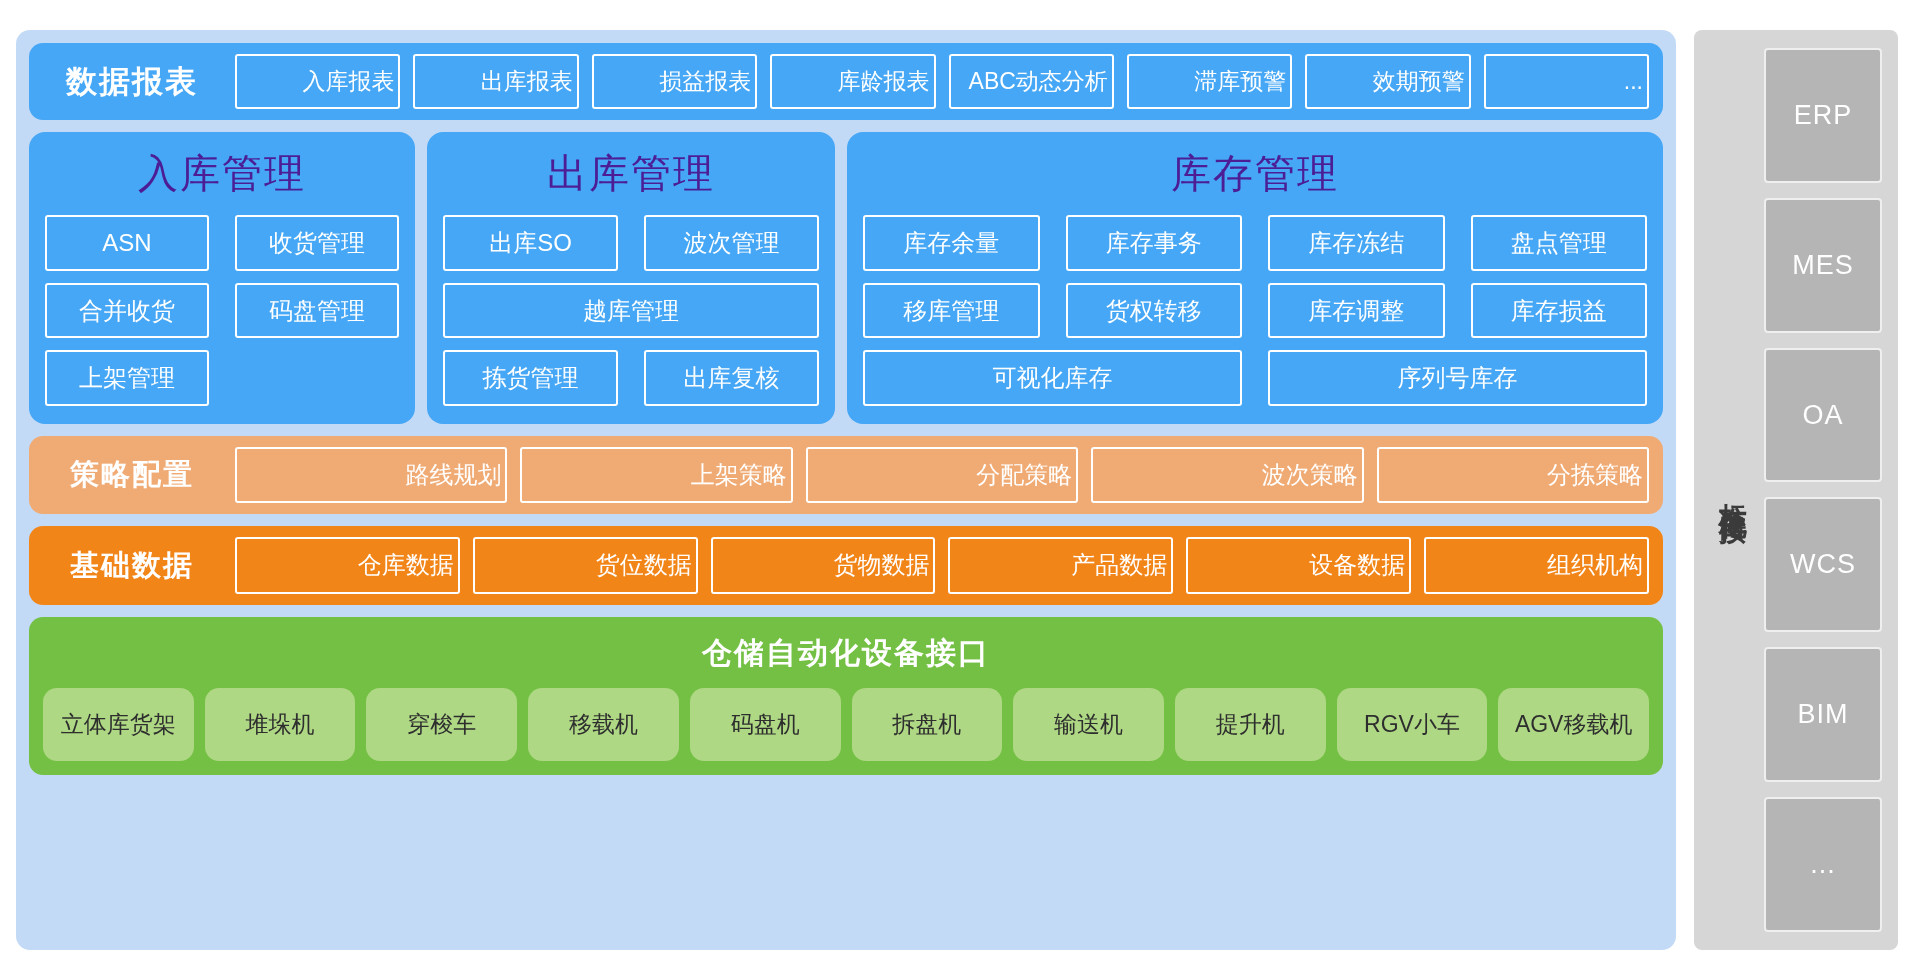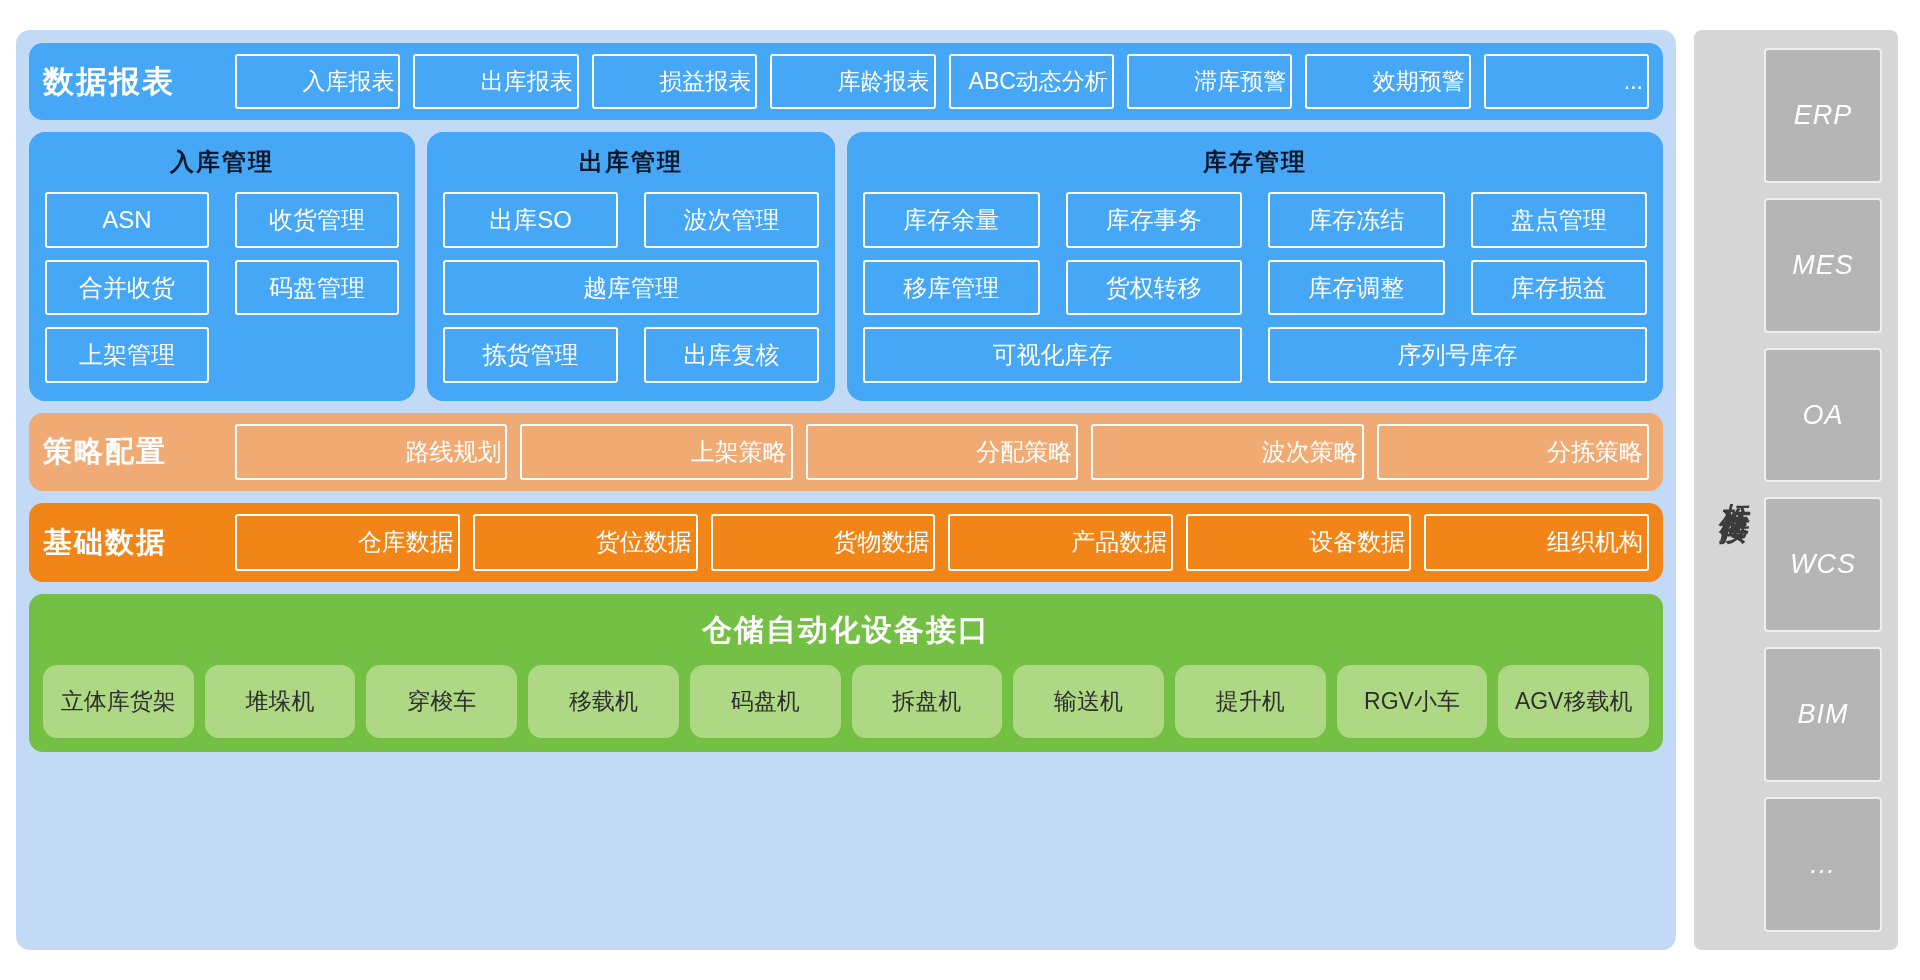--- a/index.html
+++ b/index.html
@@ -37,21 +37,21 @@
     padding: 11px 14px;
     gap: 14px;
   }
   .band-title {
     color: #ffffff;
     font-weight: 700;
     font-size: 29px;
     letter-spacing: 2px;
     white-space: nowrap;
     flex: 0 0 auto;
-    text-align: left;
+    text-align: center;
   }
   .chips {
     display: flex;
     flex: 1 1 auto;
     gap: 13px;
   }
   .chip {
     flex: 1 1 0;
     border: 2px solid #ffffff;
     border-radius: 3px;
@@ -77,23 +77,23 @@
     background: #45a7f5;
     border-radius: 16px;
     padding: 14px 16px 18px 16px;
     display: flex;
     flex-direction: column;
   }
   .module.inbound  { flex: 0 0 386px; }
   .module.outbound { flex: 0 0 408px; }
   .module.stock    { flex: 1 1 auto; }
   .module-title {
-    color: #0f172a;
-    font-weight: 700;
-    font-size: 24px;
+    color: #4c1d95;
+    font-weight: 400;
+    font-size: 40px;
     letter-spacing: 2px;
     text-align: center;
     margin-bottom: 14px;
   }
   .module-grid {
     display: flex;
     flex-direction: column;
     gap: 12px;
     flex: 1 1 auto;
   }
@@ -161,21 +161,20 @@
 
   
   .iface-panel {
     flex: 0 0 204px;
     background: #d6d6d6;
     border-radius: 8px;
     display: flex;
     align-items: stretch;
     padding: 18px 16px;
     gap: 10px;
-    font-style: italic;
   }
   .iface-label {
     flex: 0 0 44px;
     color: #3b3b3b;
     font-weight: 700;
     font-size: 28px;
     letter-spacing: 4px;
     writing-mode: vertical-rl;
     text-orientation: upright;
     display: flex;

